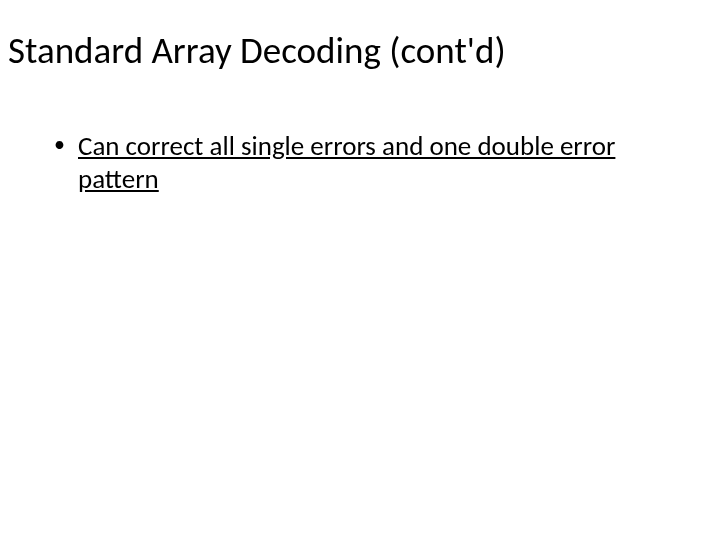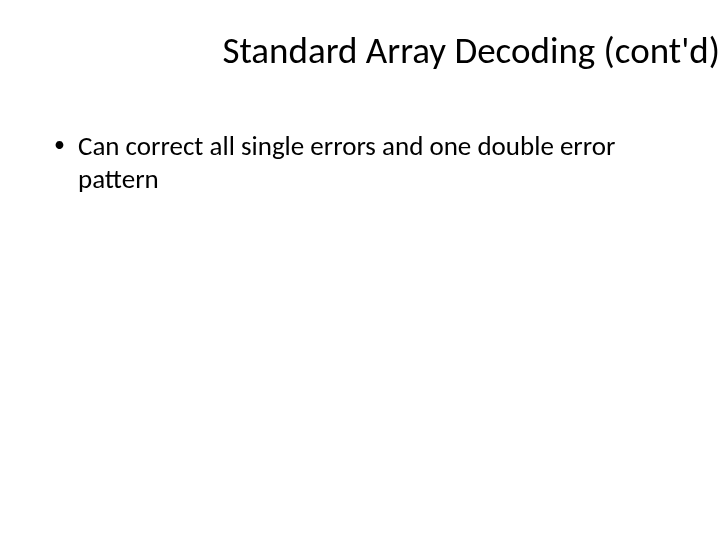--- a/index.html
+++ b/index.html
@@ -14,23 +14,23 @@
   }
   .slide {
     position: relative;
     width: 720px;
     height: 540px;
     box-sizing: border-box;
   }
   .title {
     position: absolute;
     top: 28px;
-    left: 0;
+    left: 8px;
     right: 0;
-    text-align: right;
+    text-align: left;
     font-size: 37px;
     font-weight: 400;
     letter-spacing: 0px;
   }
   .body {
     position: absolute;
     top: 130px;
     left: 54px;
     right: 54px;
   }
@@ -42,20 +42,21 @@
   }
   .bullet-marker {
     flex: 0 0 auto;
     width: 24px;
     text-align: left;
     font-size: 22px;
     padding-top: 2px;
   }
   .bullet-text {
     flex: 1 1 auto;
+    text-decoration: underline;
   }
 </style>
 </head>
 <body>
 
 <div class="slide">
   <div class="title">Standard Array Decoding (cont'd)</div>
 
   <div class="body">
     <div class="bullet-row">

